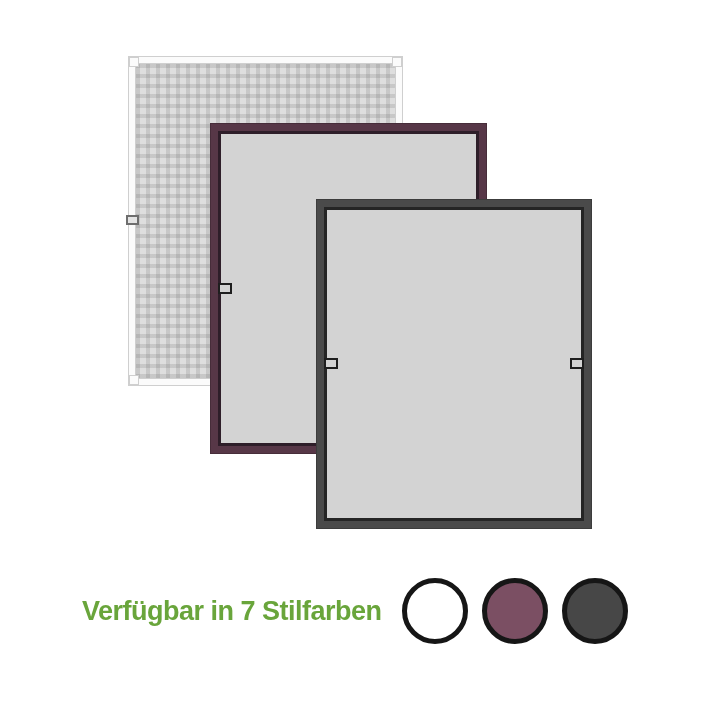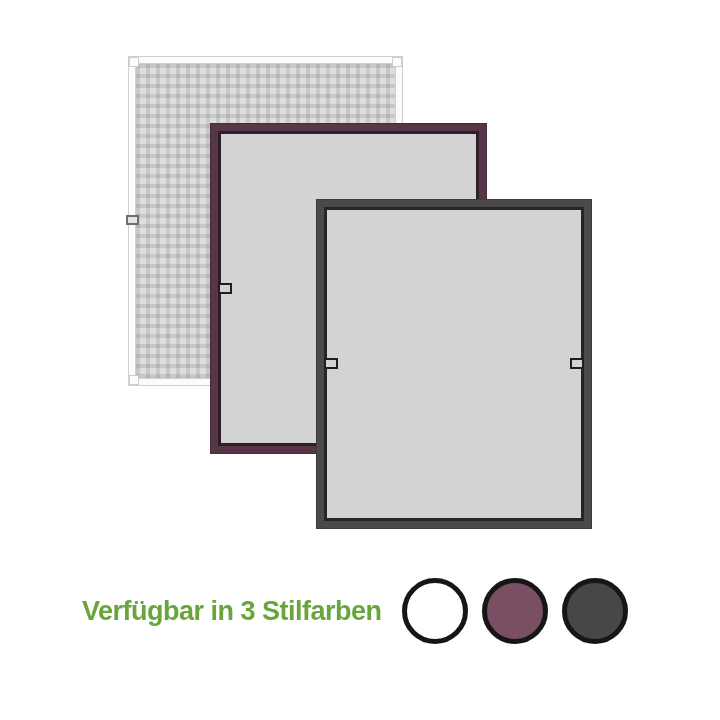--- a/index.html
+++ b/index.html
@@ -147,21 +147,21 @@
   </div>
 
   <div class="window anthracite" style="background-color: rgb(74, 74, 74);">
     <div class="pane" style="background-color: rgb(211, 211, 211); border-color: rgb(37, 37, 37);">
       <span class="handle left"></span>
       <span class="handle right"></span>
     </div>
   </div>
 
   <div class="caption-row">
-    <div class="caption" style="color: rgb(105, 165, 59);">Verfügbar in 3 Stilfarben</div>
+    <div class="caption" style="color: rgb(105, 165, 59);">Verfügbar in 7 Stilfarben</div>
     <div class="swatches">
       <div class="swatch" style="background-color: rgb(255, 255, 255); border-color: rgb(22, 22, 22);"></div>
       <div class="swatch" style="background-color: rgb(123, 79, 99); border-color: rgb(22, 22, 22);"></div>
       <div class="swatch" style="background-color: rgb(71, 71, 71); border-color: rgb(22, 22, 22);"></div>
     </div>
   </div>
 
 </div>
 
 </body></html>

